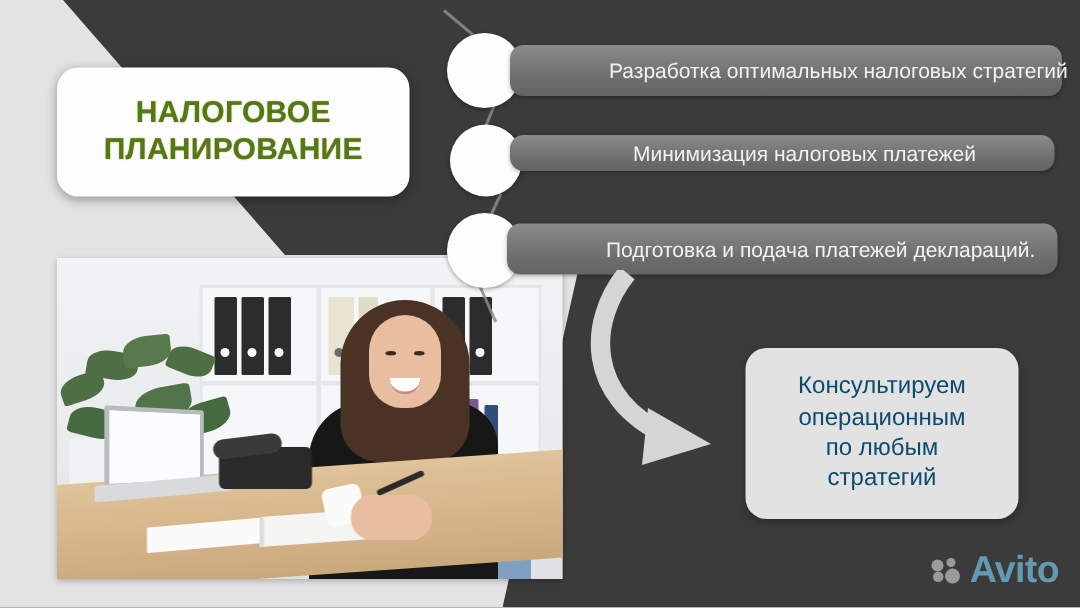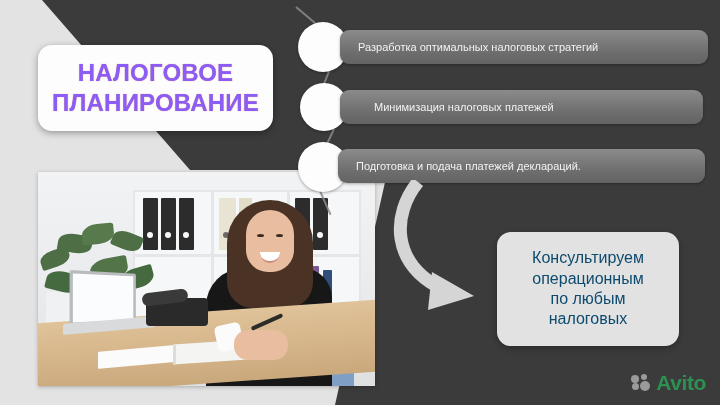--- a/index.html
+++ b/index.html
@@ -51,22 +51,22 @@
     height: 86px;
     background: #fdfdfd;
     border-radius: 14px;
     box-shadow: 0 2px 7px rgba(0,0,0,0.35);
     display: flex;
     align-items: center;
     justify-content: center;
     text-align: center;
   }
   .title-text {
-    color: #8b5cf6;
-    font-size: 24px;
+    color: #4d7c0f;
+    font-size: 20px;
     font-weight: 700;
     line-height: 1.25;
     letter-spacing: 0.2px;
     text-shadow: 0 0 1px rgba(180,0,0,0.5);
   }
   .title-text .l2 { display: block; }
 
   
   .photo {
     position: absolute;
@@ -241,26 +241,27 @@
     position: absolute;
     background: linear-gradient(180deg,#8b8b8b 0%,#7b7b7b 35%,#6c6c6c 70%,#636363 100%);
     border-radius: 9px;
     display: flex;
     align-items: center;
     box-shadow: 0 1px 3px rgba(0,0,0,0.3);
     box-sizing: border-box;
   }
   .pill span {
     color: #f2f2f2;
-    font-size: 11px;
+    font-size: 14px;
     line-height: 1;
     white-space: nowrap;
+    margin-left: 48px;
   }
   .p1 { left: 340px; top: 30px;  width: 368px; height: 34px; padding-left: 18px; }
-  .p2 { left: 340px; top: 90px;  width: 363px; height: 34px; padding-left: 34px; }
+  .p2 { left: 340px; top: 90px;  width: 363px; height: 24px; padding-left: 34px; }
   .p3 { left: 338px; top: 149px; width: 367px; height: 34px; padding-left: 18px; }
 
   
   .arrow-wrap {
     position: absolute;
     left: 388px; top: 180px;
     width: 130px; height: 140px;
   }
 
   
@@ -295,22 +296,22 @@
   }
   .avito-mark { position: relative; width: 21px; height: 17px; }
   .avito-mark i {
     position: absolute; border-radius: 50%; background: #d4d4d4; display:block;
   }
   .am1 { left:0;  top:1px;  width:8px;  height:8px; }
   .am2 { left:10px; top:0;   width:6px;  height:6px; }
   .am3 { left:1px; top:9px;  width:7px;  height:7px; }
   .am4 { left:9px; top:7px;  width:10px; height:10px; }
   .avito-word {
-    color: #22c55e;
-    font-size: 21px;
+    color: #7dd3fc;
+    font-size: 25px;
     font-weight: 700;
     letter-spacing: -0.4px;
     line-height: 1;
   }
 </style>
 </head>
 <body>
 
 <div id="slide">
 
@@ -397,21 +398,21 @@
       <path d="M30 2 C 4 34, 2 84, 56 110" fill="none" stroke="#d5d5d5" stroke-width="13" stroke-linecap="butt"></path>
       <polygon points="44,92 86,116 40,130" fill="#d5d5d5"></polygon>
     </svg>
   </div>
 
   <div class="callout">
     <div class="callout-text">
       <span>Консультируем</span>
       <span>операционным</span>
       <span>по любым</span>
-      <span>налоговых</span>
+      <span>стратегий</span>
     </div>
   </div>
 
   <div class="avito">
     <div class="avito-mark">
       <i class="am1"></i>
         <i class="am2"></i>
         <i class="am3"></i>
         <i class="am4"></i>
     </div>

